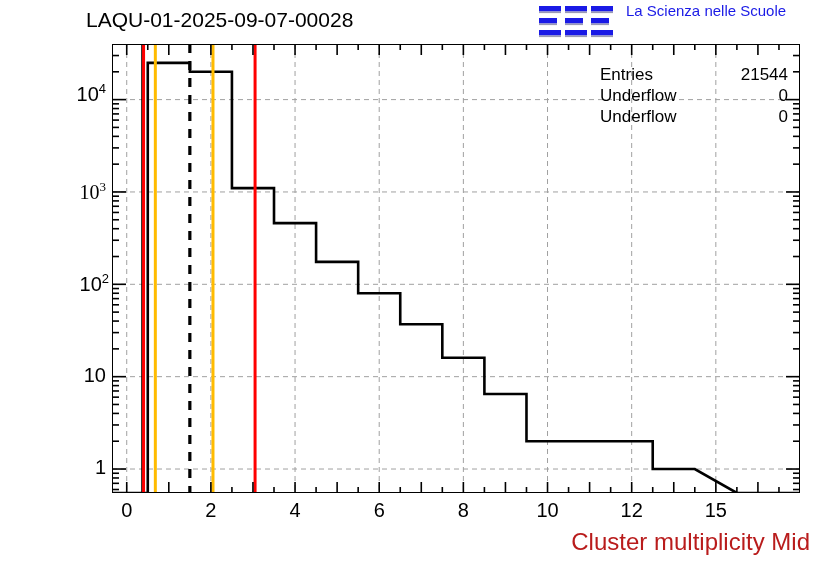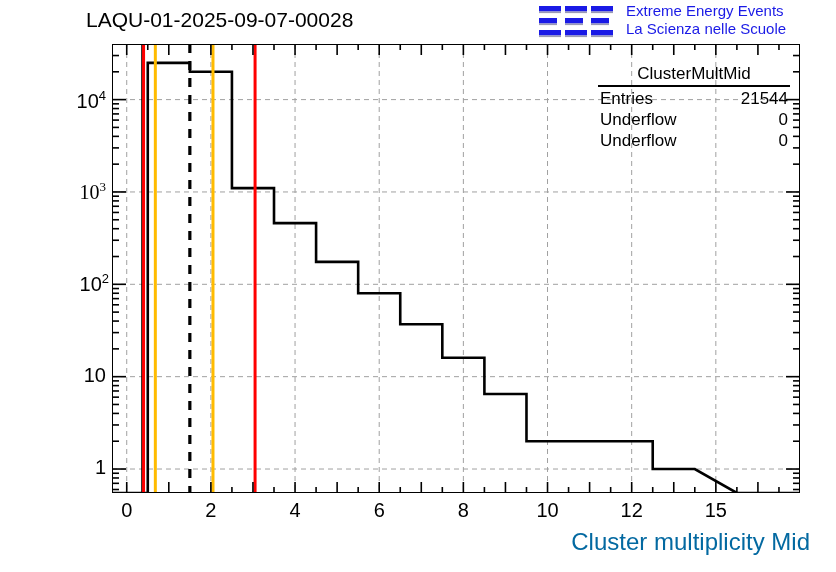--- a/index.html
+++ b/index.html
@@ -62,21 +62,21 @@
     position:absolute;
     text-align:center;
     font-size:20px;
     color:#000;
     white-space:nowrap;
   }
   .xaxis-title{
     position:absolute;
     right:26px; top:528px;
     font-size:24px;
-    color:#0369a1;
+    color:#b91c1c;
     white-space:nowrap;
   }
 
   
   .stats-box{
     position:absolute;
     left:598px; top:64px;
     width:192px;
     font-size:17px;
     color:#000;
@@ -124,21 +124,20 @@
         <rect x="1" y="31.5" width="22" height="1.6"></rect>
         <rect x="27" y="7.5" width="22" height="1.6"></rect>
         <rect x="27" y="19.5" width="18" height="1.6"></rect>
         <rect x="27" y="31.5" width="22" height="1.6"></rect>
         <rect x="53" y="7.5" width="22" height="1.6"></rect>
         <rect x="53" y="19.5" width="18" height="1.6"></rect>
         <rect x="53" y="31.5" width="22" height="1.6"></rect>
       </g>
     </svg>
     <div class="logo-text">
-      <div>Extreme Energy Events</div>
       <div>La Scienza nelle Scuole</div>
     </div>
   </div>
 
   <div class="plot-area">
     <svg class="frame-svg" width="688" height="449" viewBox="0 0 688 449">
 
       <g id="gridlines" stroke="#a0a0a0" stroke-width="1" stroke-dasharray="5,4" fill="none">
           <line x1="14.727828746177368" x2="14.727828746177368" y1="0" y2="449"></line>
           <line x1="98.8868501529052" x2="98.8868501529052" y1="0" y2="449"></line>
@@ -327,38 +326,37 @@
           <line x1="688" y1="429.2472196039189" x2="681" y2="429.2472196039189" stroke="#000" stroke-width="1.6"></line>
         </g>
     </svg>
   </div>
 
   <div id="y-labels">
       <div class="ylab" style="left: 40px; width: 66px; top: 456.021px;">1</div>
       <div class="ylab" style="left: 40px; width: 66px; top: 363.667px;">10</div>
       <div class="ylab" style="left: 43px; width: 66px; top: 271.312px;">10<sup>2</sup></div>
       <div class="ylab" style="left: 40px; width: 66px; top: 178.958px; font-family: Liberation Serif, serif;">10<sup>3</sup></div>
-      <div class="ylab" style="left: 40px; width: 66px; top: 88px;">10<sup>4</sup></div>
+      <div class="ylab" style="left: 40px; width: 66px; top: 81px;">10<sup>4</sup></div>
     </div>
 
   <div id="x-labels">
       <div class="xlab" style="left: 101.728px; width: 50px; top: 499px;">0</div>
       <div class="xlab" style="left: 185.887px; width: 50px; top: 499px;">2</div>
       <div class="xlab" style="left: 270.046px; width: 50px; top: 499px;">4</div>
       <div class="xlab" style="left: 354.205px; width: 50px; top: 499px;">6</div>
       <div class="xlab" style="left: 438.364px; width: 50px; top: 499px;">8</div>
       <div class="xlab" style="left: 522.523px; width: 50px; top: 499px;">10</div>
       <div class="xlab" style="left: 606.682px; width: 50px; top: 499px;">12</div>
       <div class="xlab" style="left: 690.841px; width: 50px; top: 499px;">15</div>
     </div>
 
   <div class="xaxis-title">Cluster multiplicity Mid</div>
 
   <div class="stats-box">
-    <div class="stats-title">ClusterMultMid</div>
     <div class="stats-row">
       <span class="k">Entries</span>
       <span class="v">21544</span>
     </div>
     <div class="stats-row">
       <span class="k">Underflow</span>
       <span class="v">0</span>
     </div>
     <div class="stats-row">
       <span class="k">Underflow</span>

